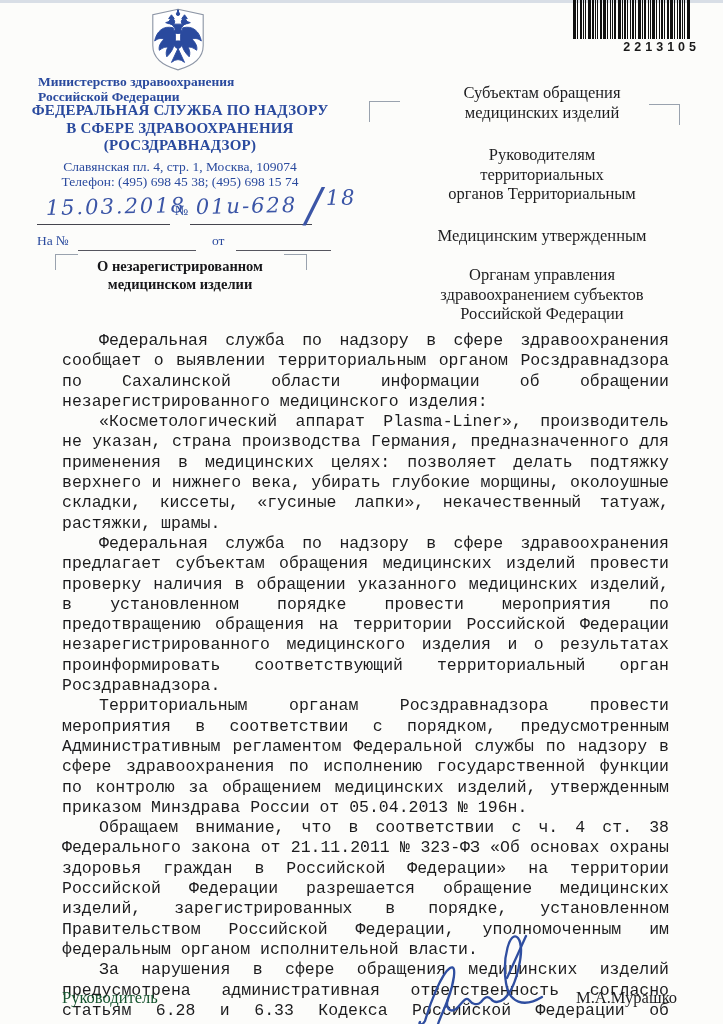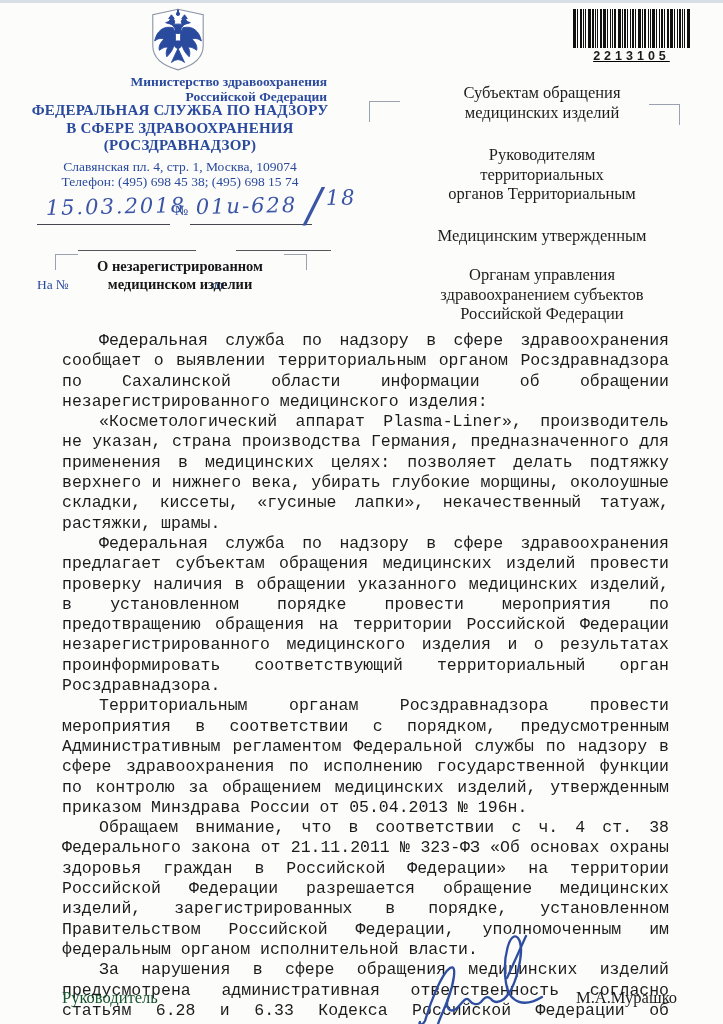--- a/index.html
+++ b/index.html
@@ -4,58 +4,58 @@
 <style>
   html,body{margin:0;padding:0;}
   body{background:#e9e9e6;font-family:"Liberation Serif",serif;}
   .page{position:relative;width:723px;height:1024px;background:#fcfcfa;overflow:hidden;
         box-shadow:0 0 4px rgba(0,0,0,.25);}
   .scan-edge{position:absolute;left:0;top:0;width:723px;height:3px;background:#bfc9d8;opacity:.6;}
 
   
   .emblem{position:absolute;left:150px;top:8px;width:56px;height:64px;}
   .lh-blue{color:#2a4a9e;}
-  .ministry{position:absolute;left:27px;top:74px;width:300px;text-align:right;
+  .ministry{position:absolute;left:38px;top:74px;width:300px;text-align:left;
             font-weight:bold;font-size:13.5px;line-height:15px;white-space:pre-line;}
   .service{position:absolute;left:15px;top:102px;width:330px;text-align:center;
            font-weight:bold;font-size:15px;line-height:17.5px;letter-spacing:.2px;white-space:pre-line;}
   .addr-line{position:absolute;left:30px;width:300px;text-align:center;font-size:13.5px;line-height:15px;}
   .addr1{top:159px;} .addr2{top:174px;}
 
   
   .hw{font-style:italic;color:#3b55a6;font-family:"DejaVu Serif",serif;
       font-size:21px;letter-spacing:2px;transform:rotate(-1.2deg);transform-origin:left bottom;}
   .date-hw{position:absolute;left:46px;top:196px;}
   .num-hw{position:absolute;left:196px;top:195px;}
   .uline{position:absolute;height:0;border-bottom:1.5px solid #45454e;}
   .ul-date{left:37px;top:224px;width:133px;}
   .ul-num{left:190px;top:224px;width:122px;}
   .no-sign{position:absolute;left:175px;top:203px;font-size:14px;}
   .big-slash{position:absolute;left:306px;top:178px;font-size:46px;font-weight:300;color:#3b55a6;
              font-family:"DejaVu Serif",serif;font-style:italic;}
   .slash-18{position:absolute;left:326px;top:186px;}
-  .form-label{position:absolute;font-size:13.5px;margin-top:44px;}
+  .form-label{position:absolute;font-size:13.5px;}
   .na-no{left:37px;top:233px;} .ot{left:212px;top:233px;}
   .ul-na1{left:78px;top:250px;width:118px;border-bottom:1px solid #55555e;}
   .ul-na2{left:236px;top:250px;width:95px;border-bottom:1px solid #55555e;}
 
   
   .corner{position:absolute;}
   .c-tl{border-top:1.5px solid #99a2ae;border-left:1.5px solid #99a2ae;}
   .c-tr{border-top:1.5px solid #99a2ae;border-right:1.5px solid #99a2ae;}
   .subj-l{left:55px;top:254px;width:22px;height:15px;}
   .subj-r{left:284px;top:254px;width:22px;height:15px;}
   .adr-l{left:369px;top:101px;width:30px;height:20px;}
   .adr-r{left:649px;top:104px;width:30px;height:20px;}
 
   .subject{position:absolute;left:52px;top:258px;width:256px;text-align:center;
            font-weight:bold;font-size:14.5px;line-height:17.5px;color:#17171a;white-space:pre-line;}
 
   
-  .barcode{position:absolute;left:563px;top:9px;width:137px;text-align:center;text-decoration:underline;}
+  .barcode{position:absolute;left:563px;top:0;width:137px;text-align:right;}
   .bars{display:flex;align-items:stretch;height:39px;justify-content:center;}
   .bars span{background:#101010;display:block;height:100%;}
   .bc-num{font-family:"Liberation Sans",sans-serif;font-weight:bold;font-size:12.5px;
           letter-spacing:4px;color:#1a1a1a;margin-top:1px;}
 
   
   .addressee{position:absolute;left:412px;width:260px;text-align:center;color:#1d1d1f;
              font-size:16.5px;line-height:19.5px;white-space:pre-line;}
   .a0{top:83px;} .a1{top:145px;} .a2{top:226px;} .a3{top:265px;}
 

